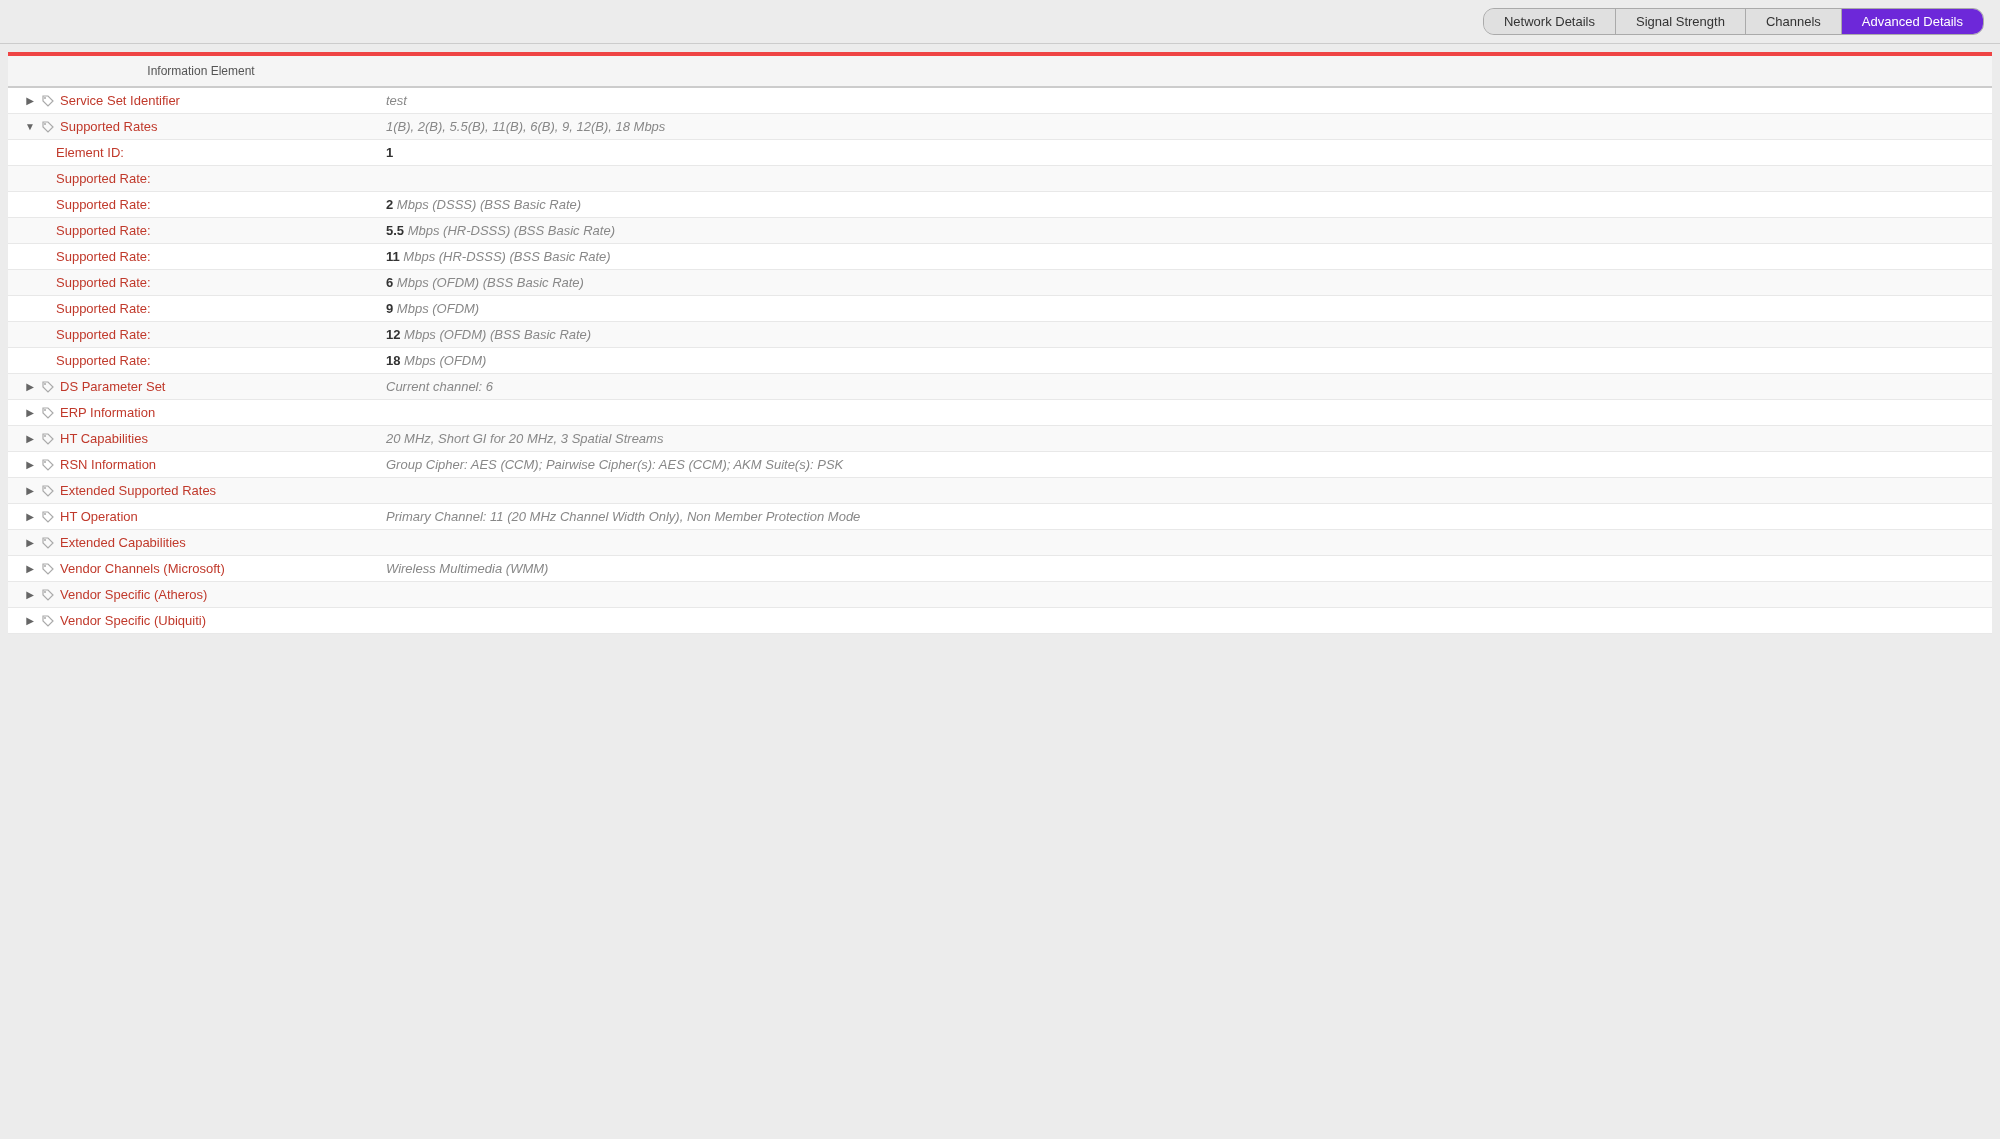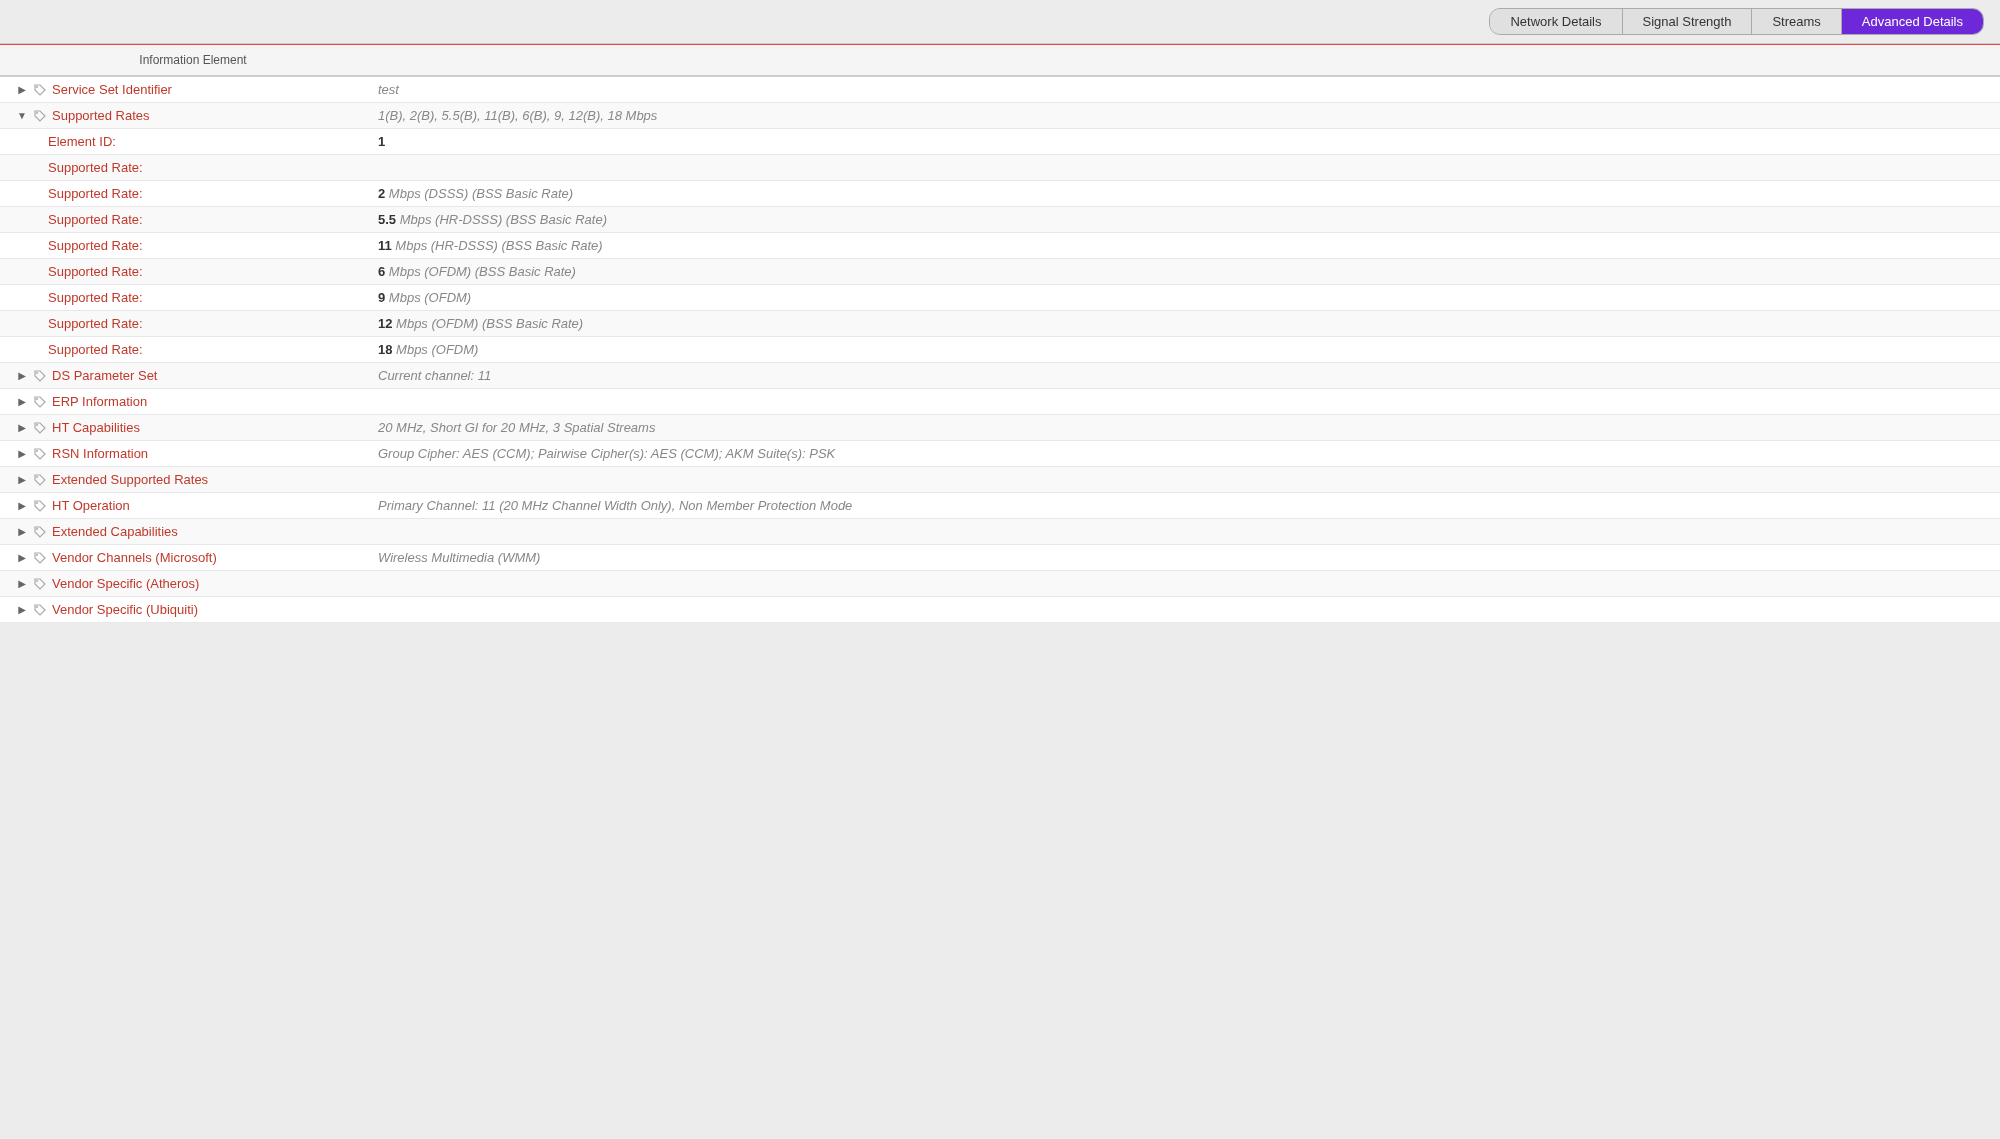--- a/index.html
+++ b/index.html
@@ -40,22 +40,22 @@
       white-space: nowrap;
     }
     .tab-btn:last-child { border-right: none; }
     .tab-btn.active {
       background: #6d28d9;
       color: #fff;
     }
 
     .main-content {
       background: #f97316;
-      margin: 0;
-      border-top: 1px solid #ef4444;
+      margin: 8px;
+      border-top: 4px solid #ef4444;
     }
 
     .table-header {
       display: flex;
       border-bottom: 2px solid #ccc;
       background: #f5f5f5;
       padding: 8px 0;
     }
     .col-element {
       width: 370px;
@@ -155,21 +155,21 @@
       height: 200px;
     }
   </style>
 </head>
 <body>
 
 <div class="toolbar">
   <div class="tab-group">
     <button class="tab-btn">Network Details</button>
     <button class="tab-btn">Signal Strength</button>
-    <button class="tab-btn">Streams</button>
+    <button class="tab-btn">Channels</button>
     <button class="tab-btn active">Advanced Details</button>
   </div>
 </div>
 
 <div class="main-content">
   <div class="table-header">
     <div class="col-element">Information Element</div>
   </div>
   <div class="table-body" id="table-body">
   <div class="row">
@@ -255,21 +255,21 @@
         <div class="row-element">
       <span class="expand-icon">▶</span>
       <span class="tag-icon">
     <svg viewBox="0 0 14 14" fill="none" xmlns="http://www.w3.org/2000/svg">
       <path d="M2 2h5l5 5-5 5-5-5V2z" stroke="#aaa" stroke-width="1.2" fill="none"></path>
       <circle cx="4" cy="4" r="1" fill="#aaa"></circle>
     </svg>
   </span>
       <span class="item-label">DS Parameter Set</span>
     </div>
-        <div class="row-details"><span class="detail-text">Current channel: 11</span></div>
+        <div class="row-details"><span class="detail-text">Current channel: 6</span></div>
       </div>
       <div class="row">
         <div class="row-element">
       <span class="expand-icon">▶</span>
       <span class="tag-icon">
     <svg viewBox="0 0 14 14" fill="none" xmlns="http://www.w3.org/2000/svg">
       <path d="M2 2h5l5 5-5 5-5-5V2z" stroke="#aaa" stroke-width="1.2" fill="none"></path>
       <circle cx="4" cy="4" r="1" fill="#aaa"></circle>
     </svg>
   </span>

